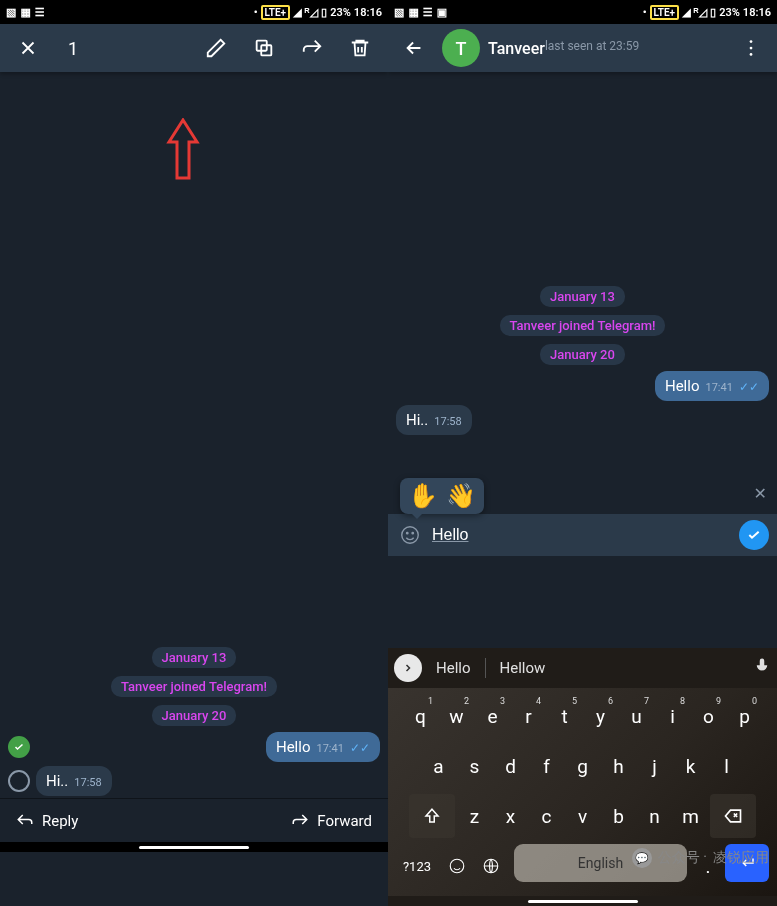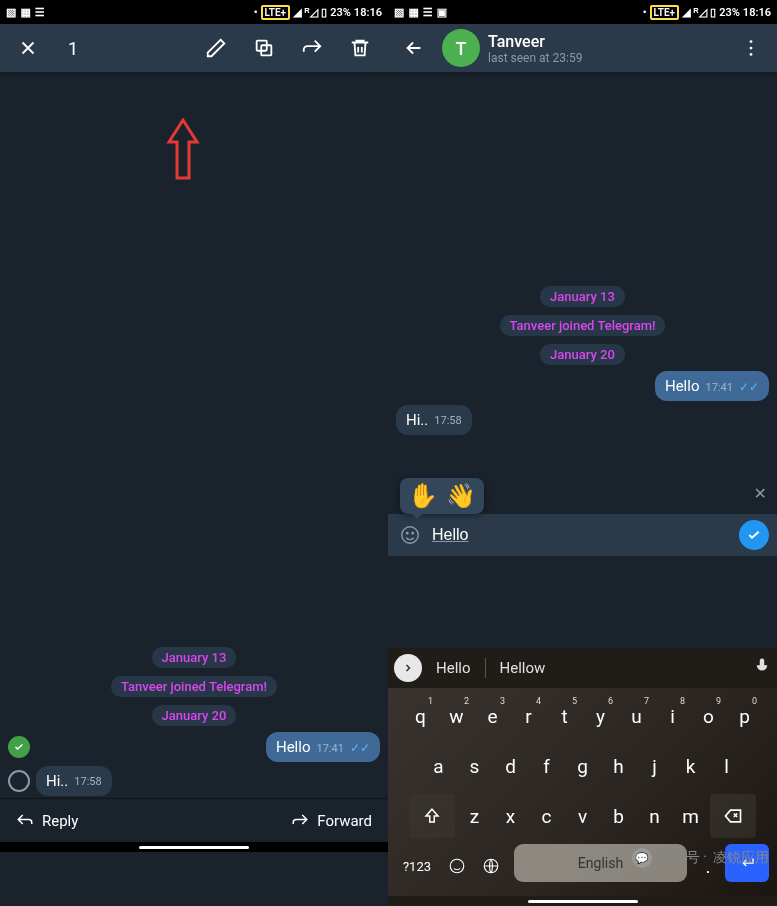--- a/index.html
+++ b/index.html
@@ -63,42 +63,42 @@
       align-items: center;
       padding: 0 6px;
       gap: 8px;
       box-shadow: 0 2px 4px rgba(0,0,0,0.3);
     }
     .avatar {
       width: 38px; height: 38px; border-radius: 50%;
       background: #4caf50; display: flex; align-items: center; justify-content: center;
       color: #fff; font-size: 18px; font-weight: 500;
     }
-    .chat-title { display: flex; flex-direction: column; }
+    .chat-title { display: flex; }
     .chat-name { color: #fff; font-size: 16px; font-weight: 500; }
     .chat-status { color: #8a98a8; font-size: 12px; }
     .header-spacer { flex: 1; }
     .date-pill, .system-pill {
       align-self: center; background: #2d3d50c9; color: #d946ef; font-size: 13px;
       padding: 3px 10px; border-radius: 10px; margin: 4px 0;
       font-weight: 500;
     }
     .system-pill { font-size: 13px; }
     .msg-row { display: flex; padding: 2px 8px; align-items: flex-end; gap: 6px; }
     .msg-out { justify-content: flex-end; }
     .check-circle {
       width: 22px; height: 22px; border-radius: 50%; border: 2px solid #8a98a8;
       flex-shrink: 0; margin-bottom: 4px;
     }
     .check-circle.checked { background: #43a047; border-color: #43a047; display: flex; align-items: center; justify-content: center; }
     .bubble {
       padding: 6px 10px; border-radius: 12px; max-width: 240px; position: relative;
       display: flex; align-items: baseline; gap: 6px;
     }
-    .bubble-in { background: #2b3a4a; color: #fff; align-items: center; }
+    .bubble-in { background: #2b3a4a; color: #fff; }
     .bubble-out { background: #3f6a97; color: #fff; }
     .msg-text { font-size: 15px; }
     .msg-time { font-size: 11px; color: #9db3cb; }
     .ticks { color: #5fb2f7; font-size: 12px; }
 
     
     .bottom-actions {
       height: 44px; display: flex; align-items: center; justify-content: space-between;
       padding: 0 16px; color: #fff; font-size: 15px;
       border-top: 1px solid #0006;

